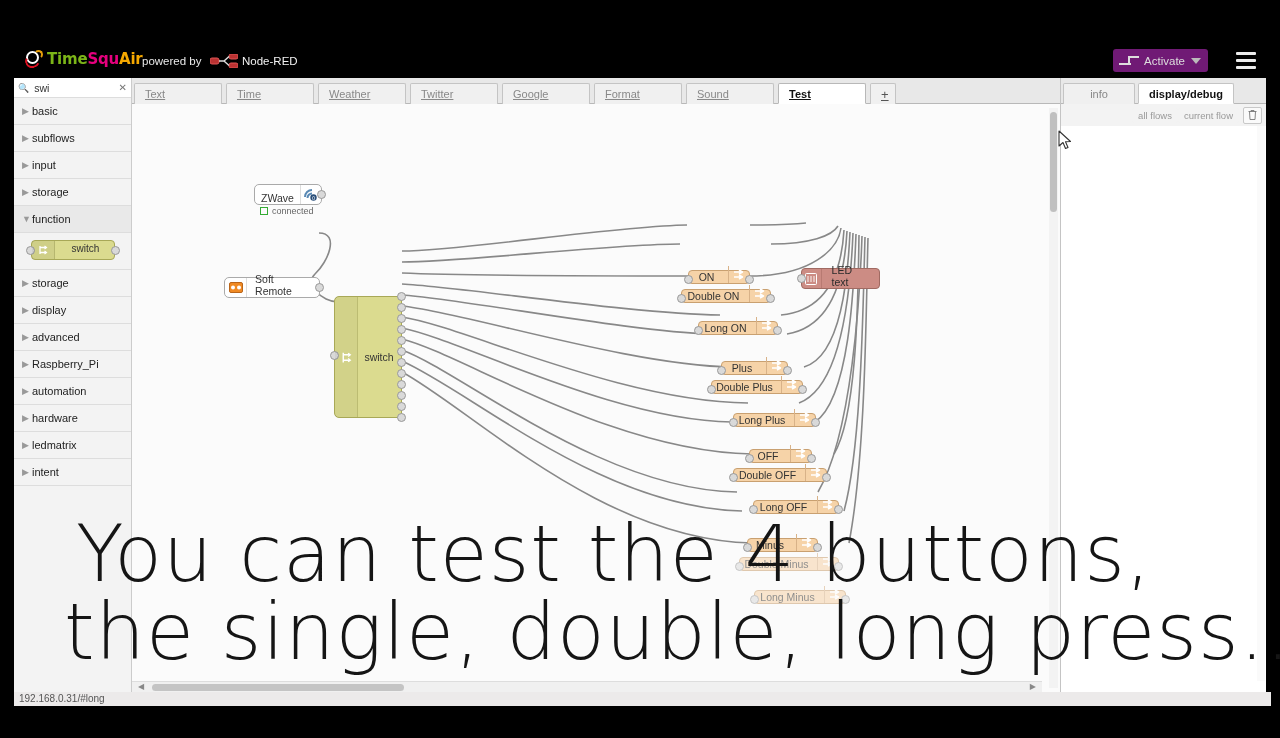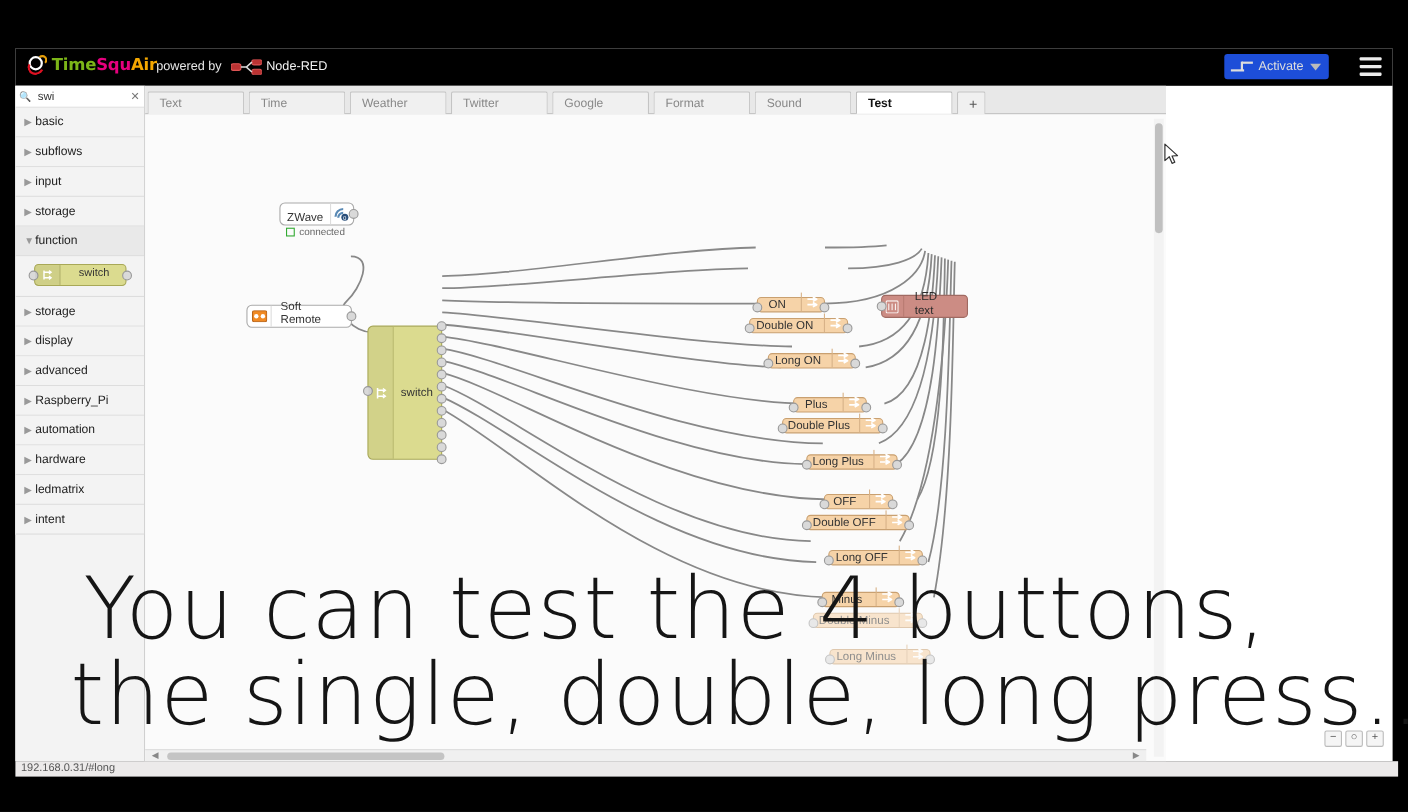--- a/index.html
+++ b/index.html
@@ -17,21 +17,21 @@
      border:2.5px solid #d12;border-right-color:transparent;border-top-color:transparent;
      border-radius:50%;box-sizing:border-box;transform:rotate(-20deg);}
   .logo-mark i{position:absolute;right:1px;top:1px;width:9px;height:9px;border:2.5px solid #e8a00a;
      border-left-color:transparent;border-bottom-color:transparent;border-radius:50%;box-sizing:border-box;}
   .logo-txt{font-size:15px;font-weight:bold;font-family:"DejaVu Sans",sans-serif;letter-spacing:-.2px;}
   .lg1{color:#7cb518;} .lg2{color:#e6007e;} .lg3{color:#f5a800;}
   .powered{position:absolute;left:128px;top:11px;color:#e8e8e8;font-size:11.5px;}
   .nrmark{position:absolute;left:196px;top:10px;width:28px;height:14px;}
   .nrname{position:absolute;left:228px;top:11px;color:#f2f2f2;font-size:11.5px;}
 
-  .deploy{position:absolute;right:58px;top:5px;height:23px;background:#1d4ed8;border-radius:3px;
+  .deploy{position:absolute;right:58px;top:5px;height:23px;background:#701a75;border-radius:3px;
      display:flex;align-items:center;padding:0 4px 0 6px;cursor:pointer;}
   .deploy .dicon{width:20px;height:12px;position:relative;margin-right:5px;}
   .deploy .dicon s{position:absolute;background:#ddd;}
   .deploy .lbl{color:#ddd;font-size:11.5px;margin-right:6px;}
   .deploy .caret{width:0;height:0;border-left:5px solid transparent;border-right:5px solid transparent;
      border-top:6px solid #bbb;margin-right:3px;}
   .burger{position:absolute;right:10px;top:8px;width:20px;height:17px;cursor:pointer;}
   .burger s{display:block;height:3px;background:#ececec;margin-bottom:4px;border-radius:1px;}
 
   
@@ -57,21 +57,21 @@
   .port{position:absolute;width:9px;height:9px;border-radius:2px;background:#d9d9d9;
      border:1px solid #999;box-sizing:border-box;}
   .pnode .po-l{left:-6px;top:5px;border-radius:50%;}
   .pnode .po-r{right:-6px;top:5px;border-radius:50%;}
 
   
   .tabs{position:absolute;left:118px;top:34px;width:928px;height:26px;background:#e8e8e8;
      border-bottom:1px solid #b8b8b8;box-sizing:border-box;display:flex;align-items:flex-end;}
   .tab{height:21px;line-height:21px;padding:0 10px;background:#f0f0f0;border:1px solid #c4c4c4;
      border-bottom:none;margin:0 2px -1px 2px;font-size:11px;color:#888;min-width:88px;cursor:pointer;
-     border-radius:2px 2px 0 0;box-sizing:border-box;}
+     border-radius:2px 2px 0 0;box-sizing:border-box;text-decoration:underline;}
   .tab.active{background:#fff;color:#111;font-weight:bold;border-color:#b8b8b8;border-bottom:1px solid #fff;}
   .tab-add{width:26px;min-width:26px;text-align:center;color:#555;font-size:13px;}
 
   
   .canvas{position:absolute;left:118px;top:60px;width:928px;height:588px;background:#fbfbfb;overflow:hidden;}
   .csvg{position:absolute;left:0;top:0;}
 
   .node{position:absolute;border-radius:5px;box-sizing:border-box;cursor:move;
      display:flex;align-items:flex-end;font-size:10.5px;color:#333;}
   .node .np{position:absolute;width:9px;height:9px;border-radius:50%;background:#d9d9d9;
@@ -521,20 +521,38 @@
     <span class="ar" style="right:6px;">▶</span>
     <s></s>
   </div>
 
   <div class="zoomctl">
     <b>−</b>
     <b>○</b>
     <b>+</b>
   </div>
 
+  <div class="rside">
+    <div class="rtabs">
+      <div class="rtab">info</div>
+      <div class="rtab active">display/debug</div>
+    </div>
+    <div class="rtools">
+      <span class="fbtn">all flows</span>
+      <span class="fbtn">current flow</span>
+      <span class="tbtn">
+        <svg width="9" height="10" viewBox="0 0 9 10">
+          <path d="M0.5 1.5 H8.5 M3 1.5 V0.5 H6 V1.5 M1.5 1.5 L2 9.5 H7 L7.5 1.5" stroke="#777" stroke-width="0.9" fill="none"></path>
+        </svg>
+      </span>
+    </div>
+    <div class="rbody">
+      <div class="rvbar"></div>
+    </div>
+  </div>
 
   <div class="statusbar">
     <span>192.168.0.31/#long</span>
   </div>
 </div>
 
 <div class="overlay">
   <div class="ovl l1">You can test the 4 buttons,</div>
   <div class="ovl l2">the single, double, long press...</div>
 </div>

